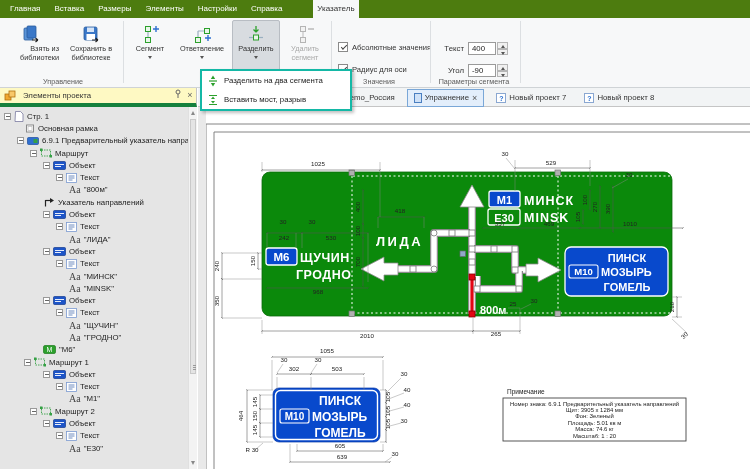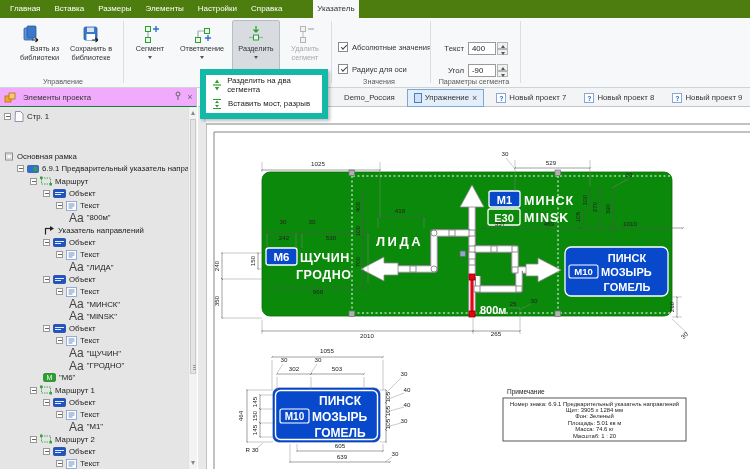--- a/index.html
+++ b/index.html
@@ -33,48 +33,48 @@
   .spinval { position:absolute; width:28px; height:13px; border:1px solid #9a9a9a; background:#fff;
              font-size:7.8px; line-height:11px; padding-left:3px; }
   .spinner { position:absolute; width:11px; height:13px; display:flex; flex-direction:column; }
   .spinner span { flex:1; border:1px solid #b5b5b5; background:#f0f0f0; position:relative; }
   .spinner .up:after, .spinner .dn:after { content:""; position:absolute; left:2.5px;
       border-left:2.5px solid transparent; border-right:2.5px solid transparent; }
   .spinner .up:after { top:1.5px; border-bottom:3px solid #555; }
   .spinner .dn:after { top:2px; border-top:3px solid #555; }
 
   
-  .dropdown { position:absolute; left:200px; top:69px; width:128px; background:#fff; border:6px solid #14b8a6;
+  .dropdown { position:absolute; left:200px; top:69px; width:152px; background:#fff; border:2px solid #14b8a6;
               box-shadow:2px 2px 3px rgba(0,0,0,.25); z-index:50; }
   .dd-item { height:19px; display:flex; align-items:center; font-size:7.8px; color:#222; }
   .dd-item .dd-ico { width:22px; display:flex; justify-content:center; }
 
   
-  .panel-header { position:absolute; left:0; top:88px; width:197px; height:19px; background:#f0abfc;
-                  border-right:1px solid #c5c5c5; border-bottom:1px solid #15803d; display:flex; align-items:center; }
+  .panel-header { position:absolute; left:0; top:88px; width:197px; height:19px; background:#fef9c3;
+                  border-right:1px solid #c5c5c5; border-bottom:4px solid #15803d; display:flex; align-items:center; }
   .panel-header .ph-title { font-size:7.8px; color:#333; margin-left:4px; flex:1; }
   .ph-btn { width:12px; text-align:center; color:#666; font-size:9px; line-height:19px; }
   .tabstrip { position:absolute; left:198px; top:88px; width:552px; height:19px; background:#f2f4f5; border-bottom:1px solid #c5c5c5; }
   .helpbtn { position:absolute; left:2px; top:2px; width:14px; height:14px; border:1px solid #9ab1cf; background:#fff;
              color:#2a6fd0; font-size:8.5px; font-weight:bold; text-align:center; line-height:13px; }
   .doctabs { position:absolute; left:140px; top:0; height:19px; display:flex; gap:6px; }
   .doctab { display:flex; align-items:center; gap:3px; padding:0 6px; font-size:7.8px; color:#333; white-space:nowrap; }
   .doctab.active { background:#e3eefb; border:1px solid #7aa7d7; height:18px; margin-top:0.5px; }
   .qico { width:10px; height:10px; border:1px solid #8aa7d1; background:#fff; color:#2a6fd0;
           font-size:7px; font-weight:bold; text-align:center; line-height:9px; }
   .docico { width:8px; height:10px; border:1px solid #4a7fc1; background:#cfe1f7; }
   .tabclose { color:#555; font-size:9px; }
 
   
   .tree { position:absolute; left:0; top:107px; width:188px; height:362px; background:#e5e5e5; overflow:hidden; padding-top:3px; }
   .trow { height:12.3px; display:flex; align-items:center; font-size:7.8px; color:#222; white-space:nowrap; overflow:hidden; }
   .twisty { width:7px; height:7px; border:1px solid #999; background:#fff no-repeat center/4px 1px linear-gradient(#666,#666);
             margin-right:3px; flex:none; }
   .ticon { margin-right:3px; flex:none; display:flex; align-items:center; }
-  .aa { font-size:12px; color:#444; margin-right:3px; flex:none; }
+  .aa { font-size:10px; color:#444; margin-right:3px; flex:none;font-family:Liberation Serif, serif; }
   .scrollbar { position:absolute; left:188px; top:107px; width:9px; height:362px; background:#f3f3f3; border-left:1px solid #e0e0e0; }
   .sb-arrow { position:absolute; left:2px; width:0; height:0; border-left:2.5px solid transparent; border-right:2.5px solid transparent; }
   .sb-up { top:4px; border-bottom:4px solid #888; }
   .sb-dn { bottom:4px; border-top:4px solid #888; }
   .sb-thumb { position:absolute; left:1px; top:12px; width:6px; height:255px; background:#e4e4e4; border:1px solid #c9c9c9; }
   .sb-grip { position:absolute; left:1.5px; top:245px; width:3px; height:5px;
              background:repeating-linear-gradient(#999 0 1px, transparent 1px 2px); }
 
   
   .canvas { position:absolute; left:198px; top:107px; width:552px; height:362px; background:#fff; }
@@ -269,38 +269,34 @@
         <span class="tabclose">×</span>
       </div>
       <div class="doctab">
         <span class="qico">?</span>
         <span>Новый проект 7</span>
       </div>
       <div class="doctab">
         <span class="qico">?</span>
         <span>Новый проект 8</span>
       </div>
-      <div class="doctab">
-        <span class="qico">?</span>
-        <span>Новый проект 9</span>
-      </div>
     </div>
 </div>
 
 <div class="tree" id="tree-body">
     <div class="trow" style="padding-left: 4px;">
       <span class="twisty"></span>
       <span class="ticon">
         <svg width="10" height="11">
           <path d="M1.5 0.5 h5 l2.5 2.5 v7.5 h-8 z" fill="#fff" stroke="#7a7aa0" stroke-width="0.8"></path>
         </svg>
       </span>
       <span>Стр. 1</span>
     </div>
-    <div class="trow" style="padding-left: 4px; margin-top: 28px;">
+    <div class="trow" style="padding-left: 25px;">
       <span class="ticon">
         <svg width="10" height="11">
           <rect x="1.5" y="2" width="7" height="7" fill="#fff" stroke="#8a8a8a"></rect>
           <rect x="3" y="3.5" width="4" height="4" fill="none" stroke="#bbb" stroke-width="0.7"></rect>
         </svg>
       </span>
       <span>Основная рамка</span>
     </div>
     <div class="trow" style="padding-left: 17px;">
       <span class="twisty"></span>
@@ -439,21 +435,21 @@
     </div>
     <div class="trow" style="padding-left: 43px;">
       <span class="ticon">
         <svg width="13" height="9">
           <rect x="0.5" y="0.5" width="12" height="8" rx="1.5" fill="#2ca02c" stroke="#1d7a1d" stroke-width="0.7"></rect>
           <text x="6.5" y="7" text-anchor="middle" font-size="7" fill="#fff" font-family="Liberation Sans">М</text>
         </svg>
       </span>
       <span>"М6"</span>
     </div>
-    <div class="trow" style="padding-left: 30px;">
+    <div class="trow" style="padding-left: 24px;">
       <span class="twisty"></span>
       <span class="ticon">
         <svg width="12" height="10">
           <rect x="1.5" y="2" width="9" height="6" fill="none" stroke="#35a045" stroke-dasharray="1.5 1" stroke-width="0.9"></rect>
           <rect x="0" y="0.5" width="2.5" height="2.5" fill="#35a045"></rect>
           <rect x="9.5" y="7" width="2.5" height="2.5" fill="#35a045"></rect>
         </svg>
       </span>
       <span>Маршрут 1</span>
     </div>

